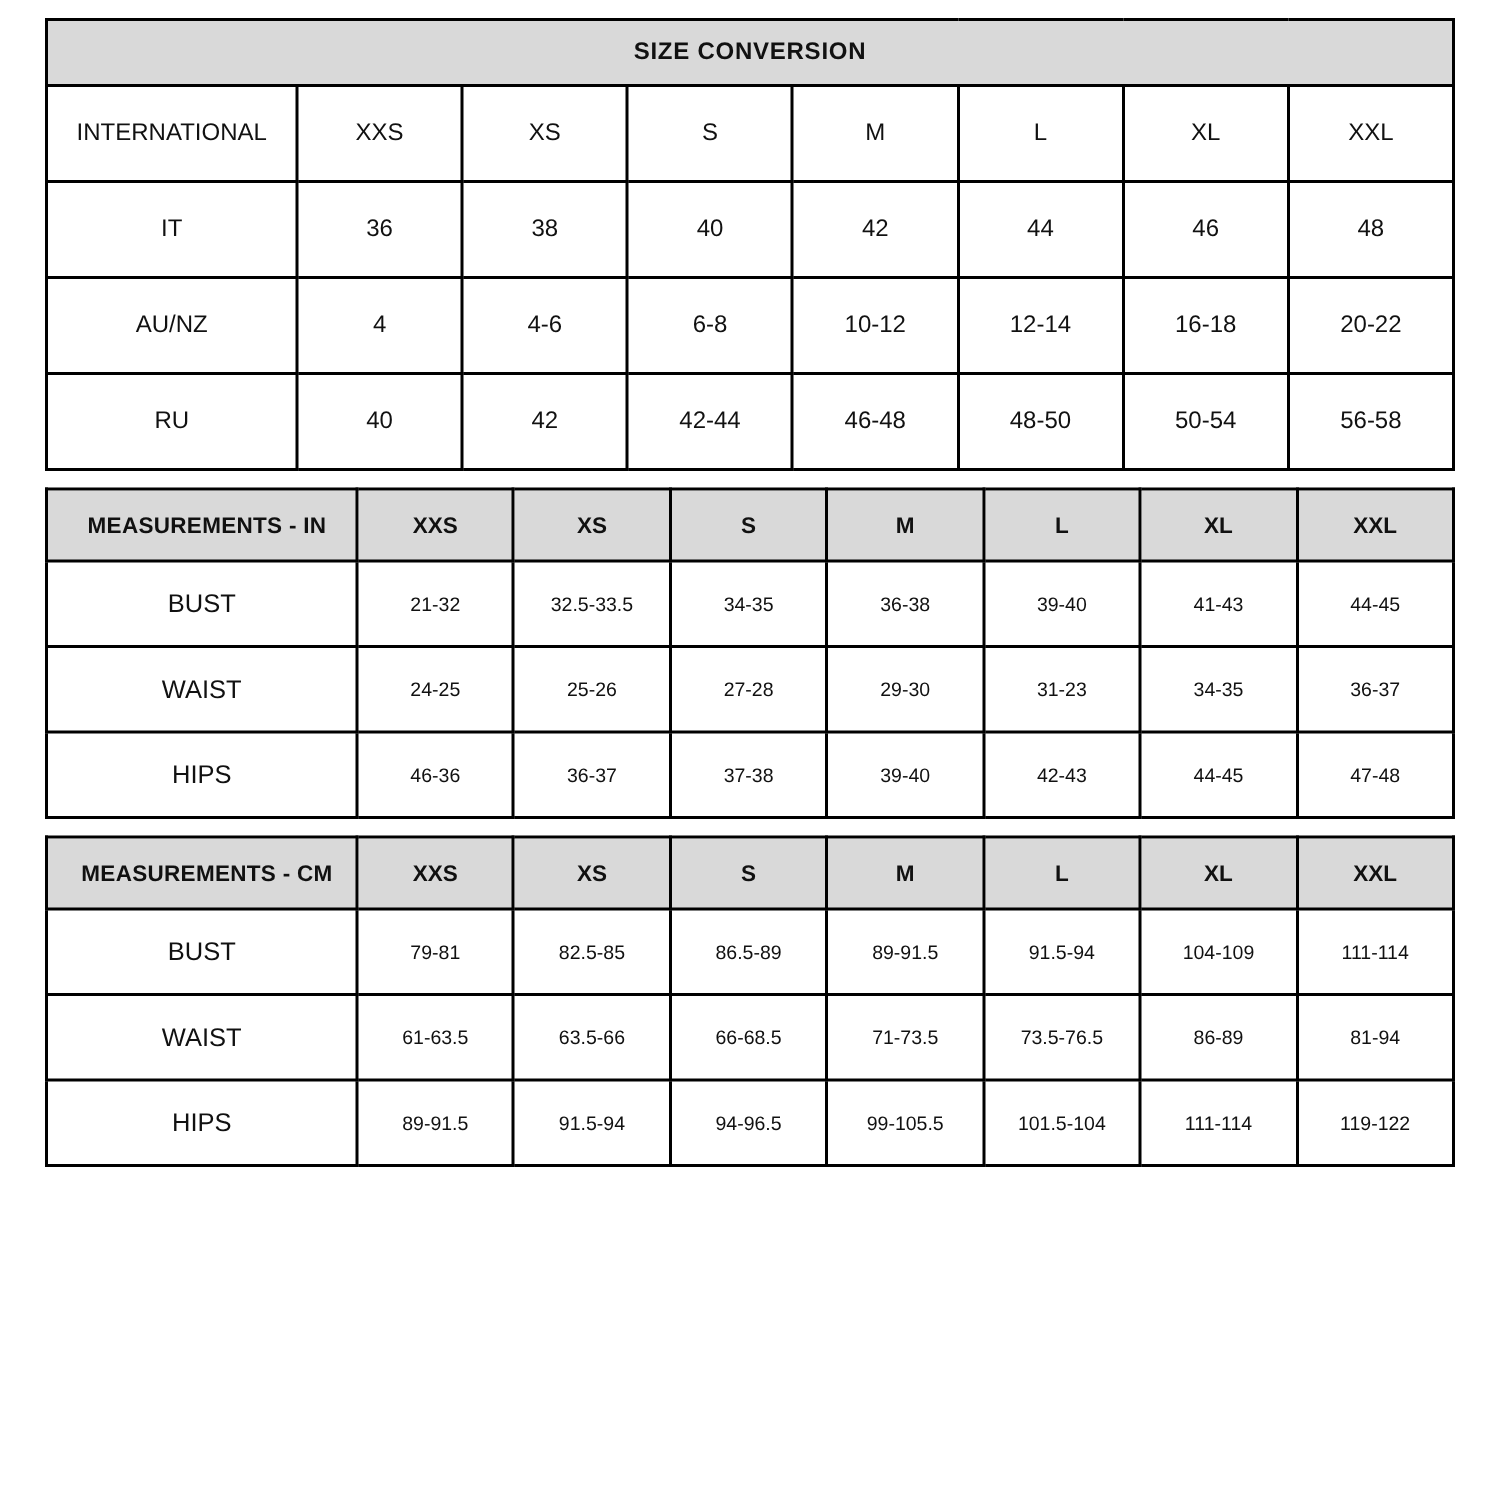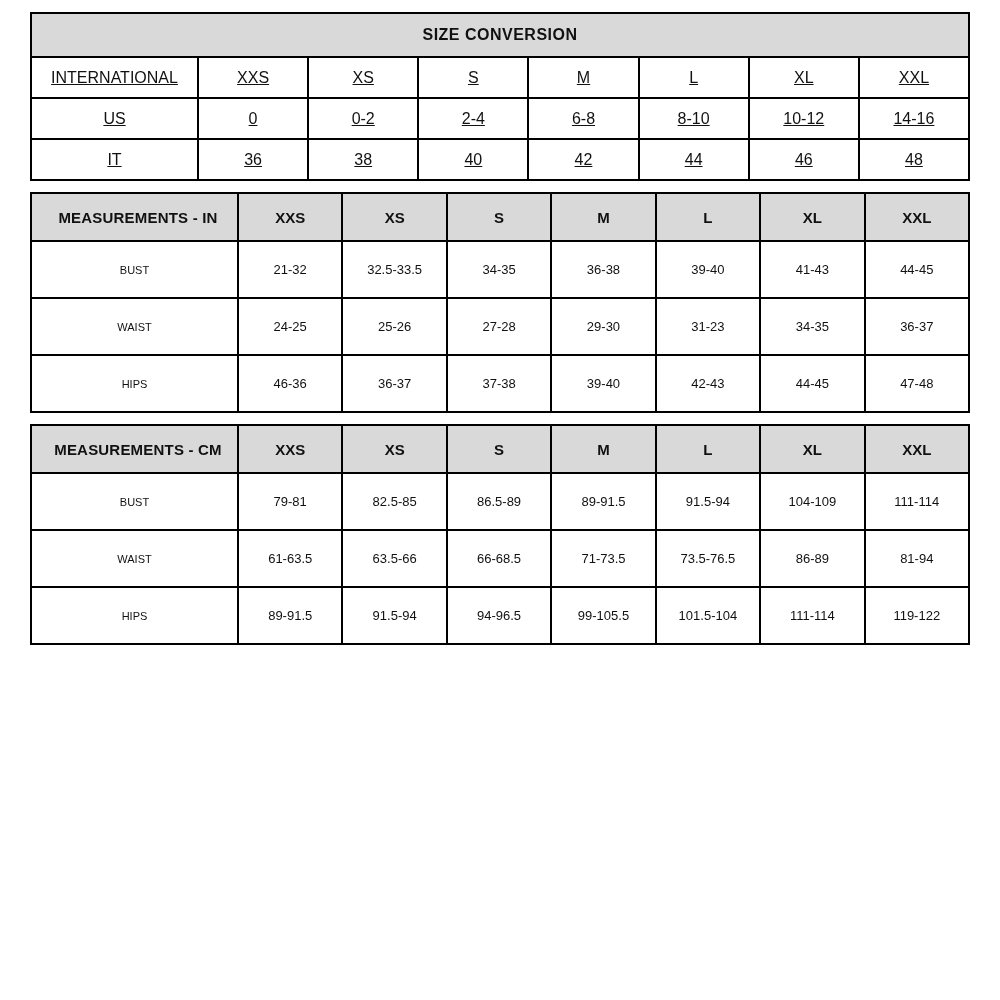--- a/index.html
+++ b/index.html
@@ -40,38 +40,38 @@
   }
   .table-title {
     background: #d9d9d9;
     font-weight: bold;
     font-size: 16px;
     letter-spacing: 0.5px;
     height: 44px;
   }
   
   .conv col.label-col { width: 167px; }
-  .conv tbody tr { height: 41px; text-decoration: underline; }
+  .conv tbody tr { height: 64px; }
   .conv tbody td { font-size: 16px; }
   
   .meas col.label-col { width: 207px; }
   .meas thead tr { height: 48px; }
   .meas thead th {
     background: #d9d9d9;
     font-weight: bold;
     font-size: 15px;
   }
   .meas thead th.meas-title {
     font-size: 15px;
     letter-spacing: 0.2px;
     padding-left: 11px;
   }
   .meas tbody tr { height: 57px; }
   .meas tbody td { font-size: 13px; }
-  .meas tbody td.row-label { font-size: 11px; }
+  .meas tbody td.row-label { font-size: 17px; }
   .conv tbody td.row-label { font-size: 16px; }
 </style>
 </head>
 <body>
 
 <div class="page">
 
 
   <table class="conv">
     <colgroup>
@@ -94,38 +94,48 @@
           <td class="row-label">INTERNATIONAL</td>
           <td>XXS</td>
           <td>XS</td>
           <td>S</td>
           <td>M</td>
           <td>L</td>
           <td>XL</td>
           <td>XXL</td>
         </tr>
         <tr>
-          <td class="row-label">US</td>
-          <td>0</td>
-          <td>0-2</td>
-          <td>2-4</td>
-          <td>6-8</td>
-          <td>8-10</td>
-          <td>10-12</td>
-          <td>14-16</td>
-        </tr>
-        <tr>
           <td class="row-label">IT</td>
           <td>36</td>
           <td>38</td>
           <td>40</td>
           <td>42</td>
           <td>44</td>
           <td>46</td>
           <td>48</td>
+        </tr>
+        <tr>
+          <td class="row-label">AU/NZ</td>
+          <td>4</td>
+          <td>4-6</td>
+          <td>6-8</td>
+          <td>10-12</td>
+          <td>12-14</td>
+          <td>16-18</td>
+          <td>20-22</td>
+        </tr>
+        <tr>
+          <td class="row-label">RU</td>
+          <td>40</td>
+          <td>42</td>
+          <td>42-44</td>
+          <td>46-48</td>
+          <td>48-50</td>
+          <td>50-54</td>
+          <td>56-58</td>
         </tr>
       </tbody>
   </table>
 
   <table class="meas">
     <colgroup>
       <col class="label-col">
       <col>
         <col>
         <col>

